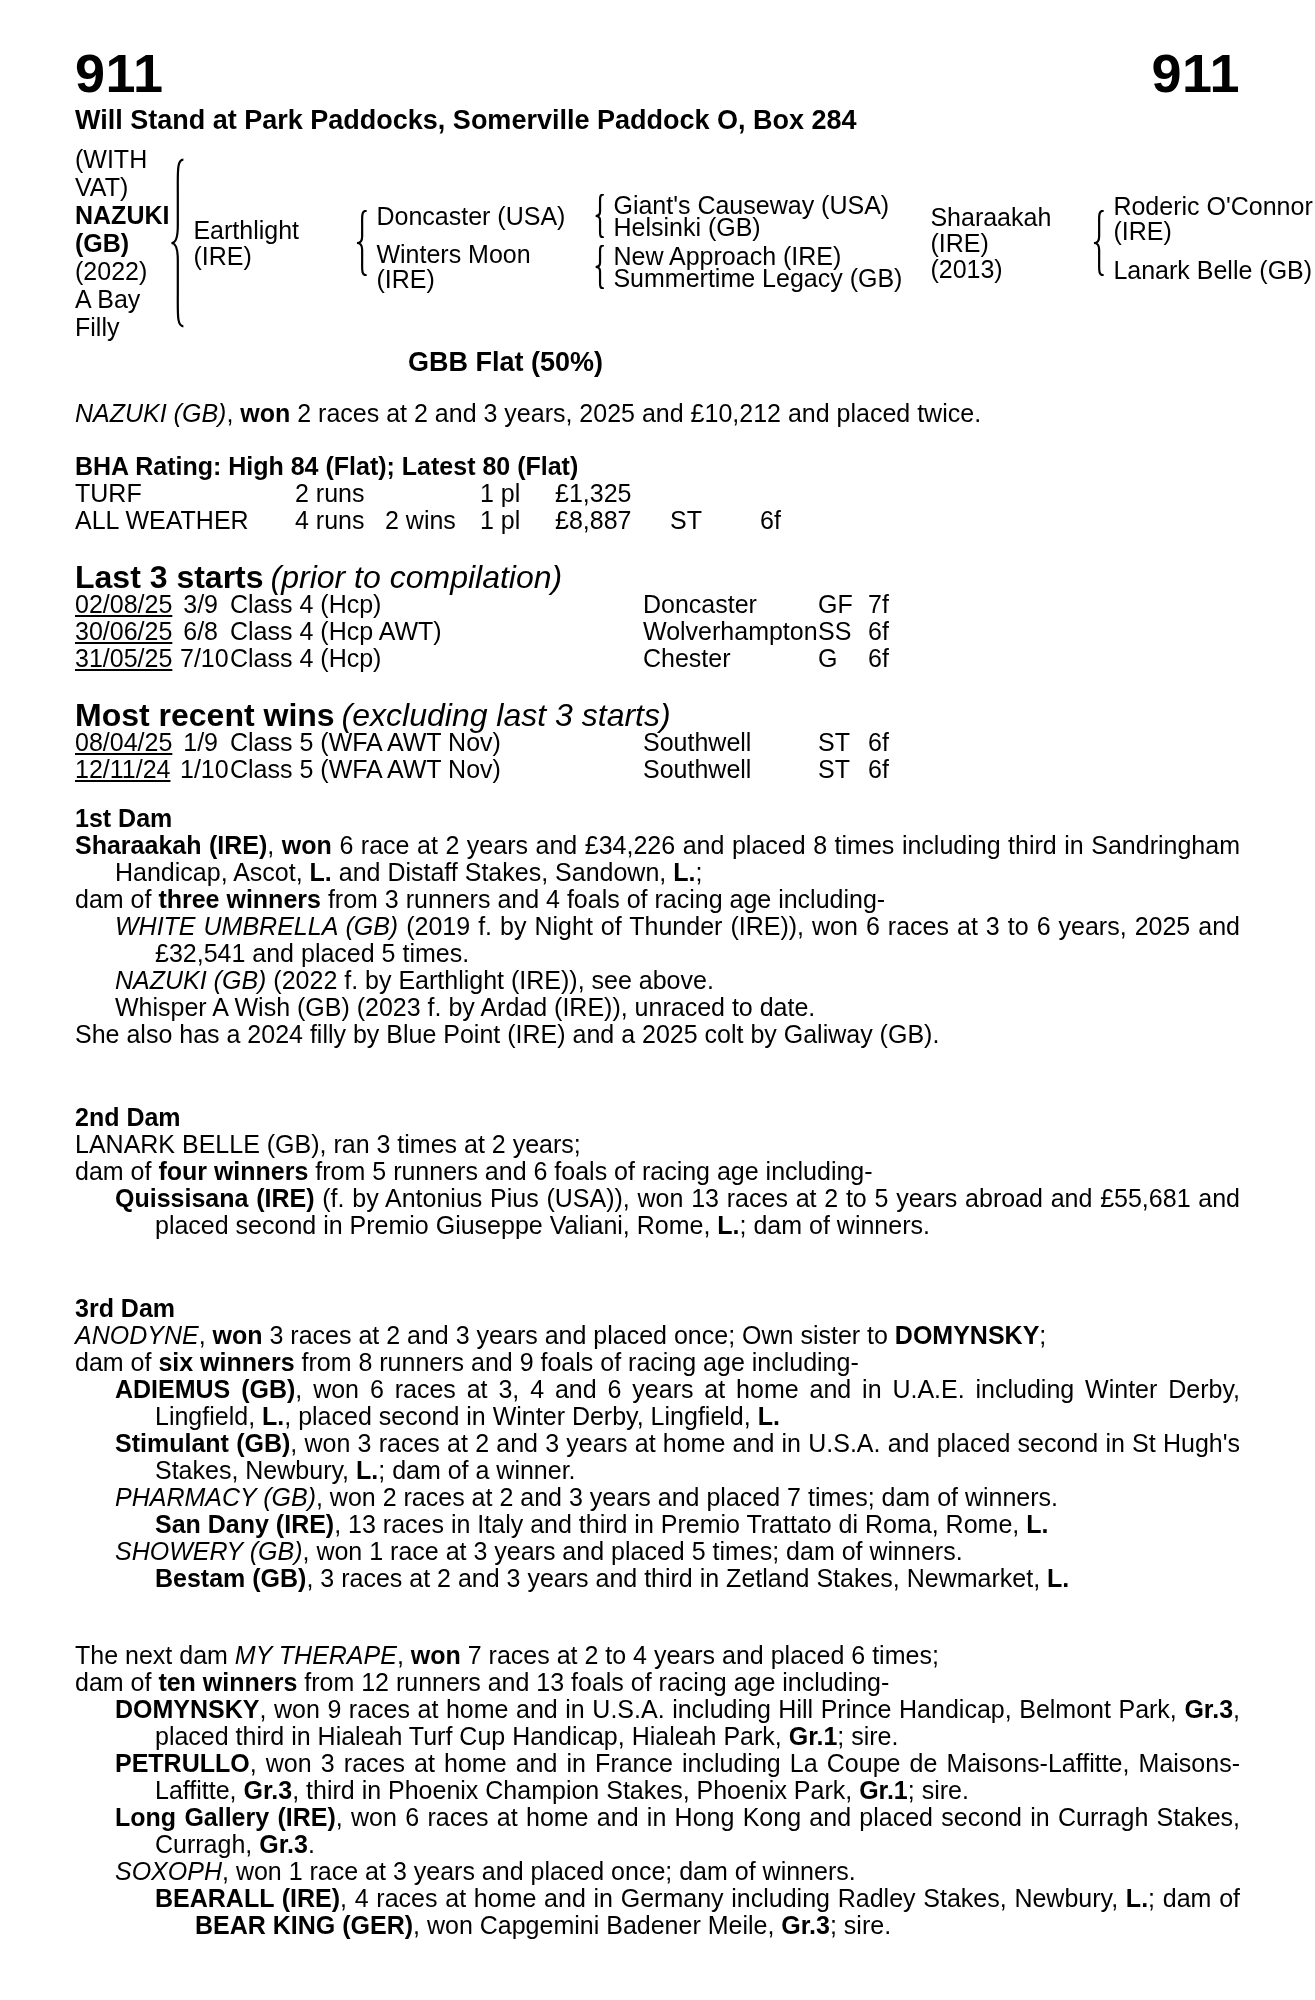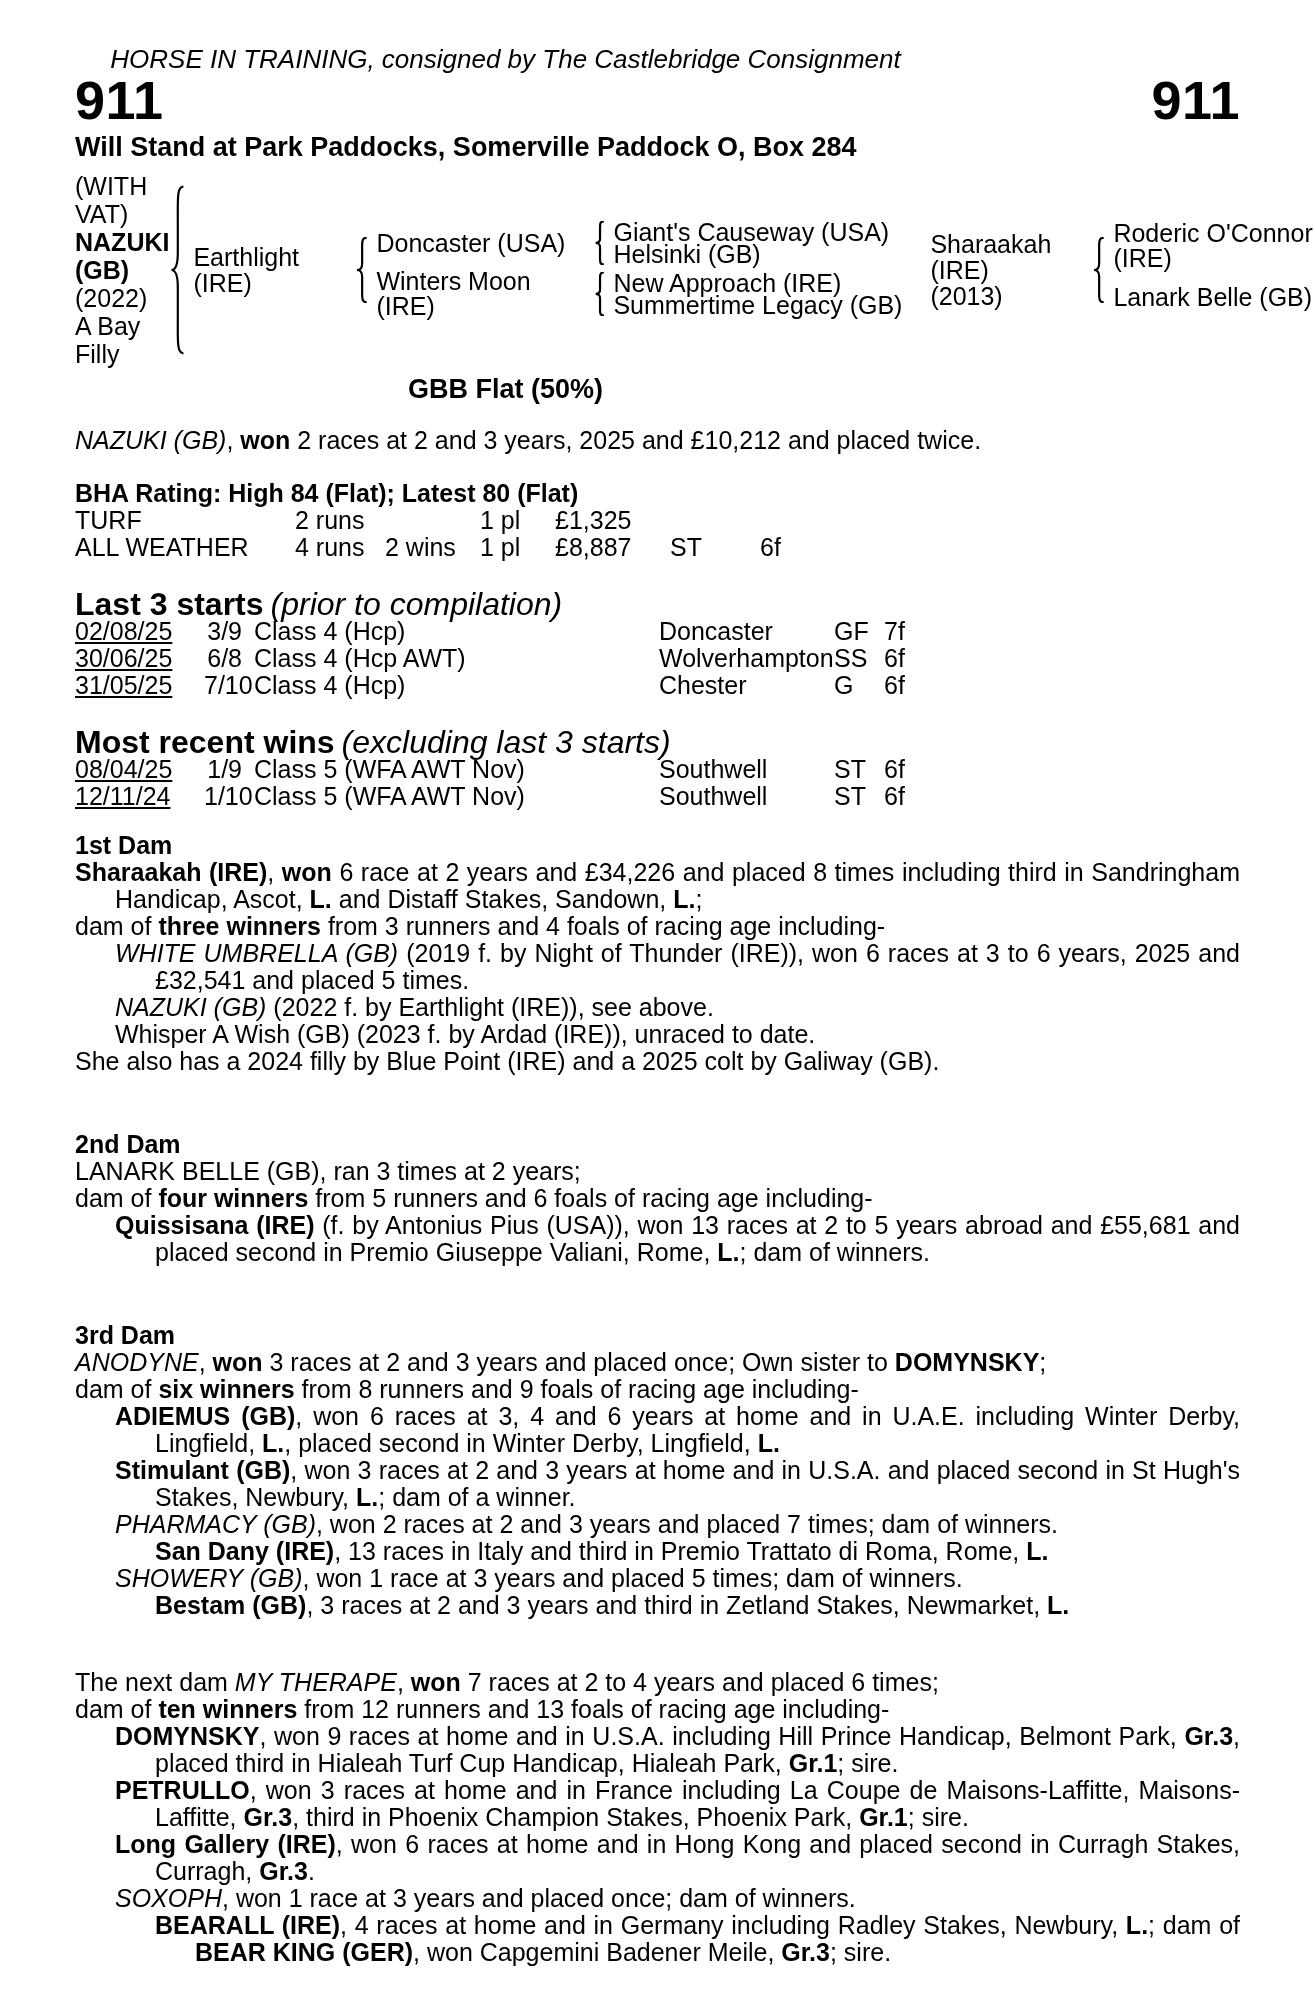--- a/index.html
+++ b/index.html
@@ -39,35 +39,34 @@
   .bha { margin-top:26px; }
   .bha-head { font-weight:bold; font-size:25px; line-height:27px; }
   .rr-row { display:flex; font-size:25px; line-height:27px; }
   .rr-surface{ width:220px; } .rr-runs{ width:90px; } .rr-wins{ width:95px; }
   .rr-pl{ width:75px; } .rr-earn{ width:115px; } .rr-going{ width:90px; } .rr-dist{ width:50px; }
 
   .starts { margin-top:30px; }
   .starts-head { font-size:32px; line-height:27px; }
   .starts-head .note { font-weight:normal; font-style:italic; margin-left:7px; }
   .st-row { display:flex; font-size:25px; line-height:27px; }
-  .st-date{ width:105px;text-decoration:underline; } .st-pos{ width:38px; text-align:right;margin-left:24px; } .st-race{ width:405px; padding-left:12px; box-sizing:content-box; }
-  .st-course{ width:175px; } .st-going{ width:50px; } .st-dist{ width:40px; }
+  .st-date{ width:105px;text-decoration:underline; } .st-pos{ width:38px; text-align:right; } .st-race{ width:405px; padding-left:12px; box-sizing:content-box; }
+  .st-course{ width:175px;margin-left:8px; } .st-going{ width:50px; } .st-dist{ width:40px; }
 
   .dam-section h3 { font-size:25px; line-height:27px; margin:0; font-weight:bold; }
   .s1 { margin-top:22px; }
   .s2 { margin-top:56px; }
   .s3 { margin-top:56px; }
   .s4 { margin-top:50px; }
 </style>
 </head>
 <body>
 
 <div class="page">
 
-  <div class="consign">HORSE IN TRAINING, consigned by The Castlebridge Consignment</div>
 
   <div class="lotrow">
     <div class="lot">911</div>
     <div class="lot">911</div>
   </div>
 
   <div class="standline">Will Stand at Park Paddocks, Somerville Paddock O, Box 284</div>
 
   <div class="ped">
     <div class="sub">

